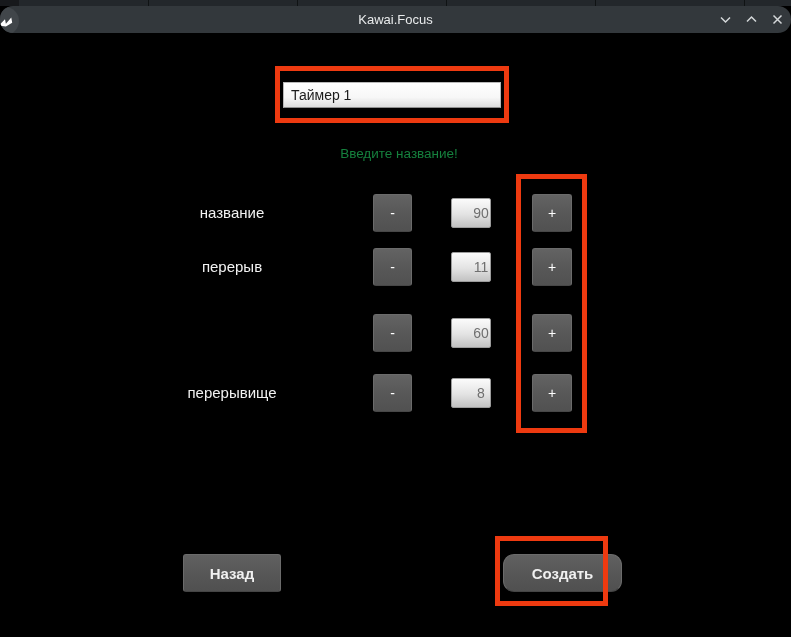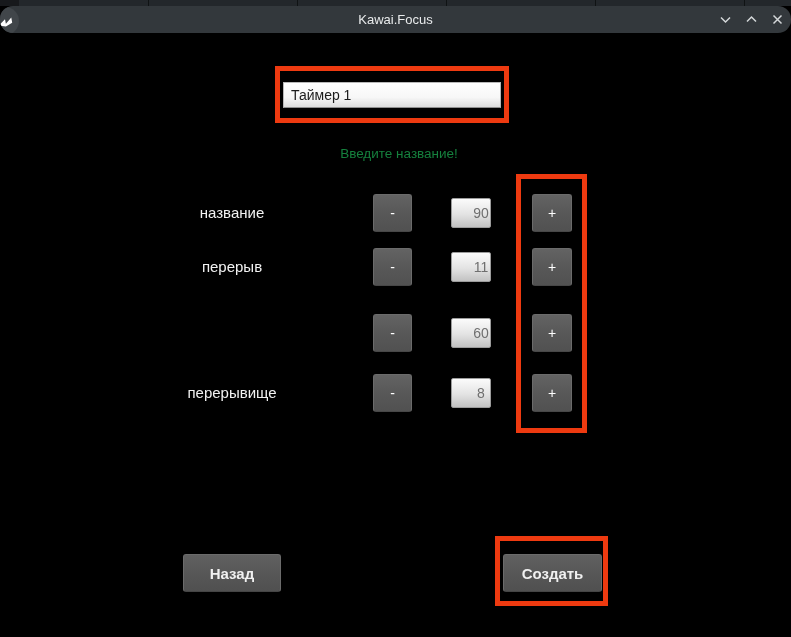--- a/index.html
+++ b/index.html
@@ -81,21 +81,21 @@
 
   .nav-btn {
     position: absolute; top: 554px; height: 38px;
     background: linear-gradient(180deg, #606060 0%, #575757 50%, #505050 100%);
     border: 1px solid #6b6b6b; border-bottom-color: #454545;
     border-radius: 3px;
     color: #f0f0f0; font-size: 15px; text-align: center;
     cursor: pointer; font-family: "Liberation Sans", sans-serif; font-weight: bold;
   }
   .back-btn { left: 183px; width: 98px; }
-  .create-btn { left: 503px; width: 99px; }
+  .create-btn { left: 503px; width: 119px; border-radius: 11px; }
 
   
   .annot {
     position: absolute; border: 5px solid #ee3a10;
     pointer-events: none; background: transparent;
   }
   .annot-input  { left: 275px; top: 66px;  width: 234px; height: 57px; }
   .annot-plus   { left: 516px; top: 174px; width: 71px;  height: 259px; }
   .annot-create { left: 495px; top: 536px; width: 113px; height: 70px; }
 </style>

